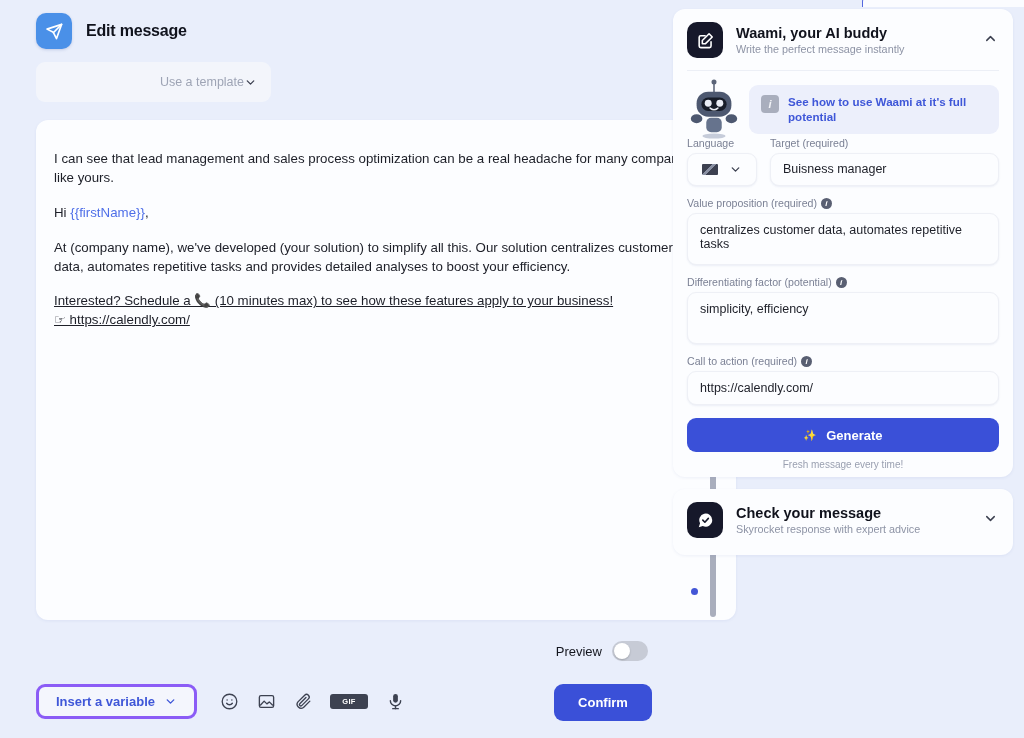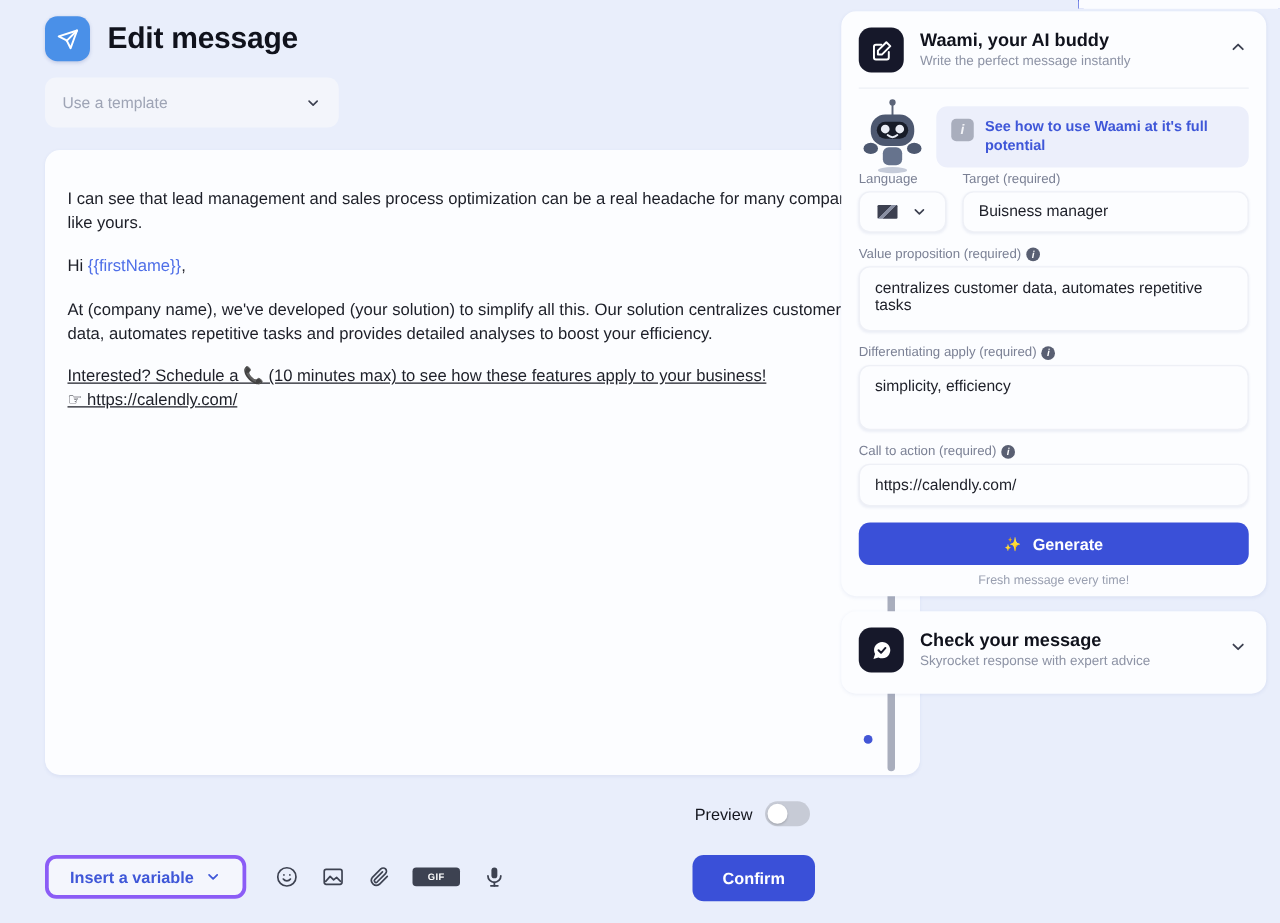--- a/index.html
+++ b/index.html
@@ -14,40 +14,39 @@
   
   .left-col { position: absolute; left: 0; top: 0; width: 670px; height: 738px; }
 
   .app-header { display: flex; align-items: center; gap: 14px; padding: 10px 0 0 36px; height: 52px; }
   .logo-tile {
     width: 36px; height: 36px; border-radius: 10px;
     background: #4a90e8; display: flex; align-items: center; justify-content: center;
     box-shadow: 0 1px 3px rgba(60,80,160,.22);
   }
   .logo-tile svg { width: 19px; height: 19px; }
-  .page-title { font-size: 24px; font-weight: bold; color: #10121c; letter-spacing: -.2px; text-align: center; }
+  .page-title { font-size: 16px; font-weight: bold; color: #10121c; letter-spacing: -.2px; text-align: center; }
 
   .subhead-row { display: flex; gap: 16px; padding: 10px 0 0 36px; }
   .name-field {
     position: relative; width: 356px; height: 40px; background: #fbfcfe;
     border-radius: 9px; display: flex; align-items: center;
     box-shadow: 0 1px 2px rgba(70,90,160,.07);
   }
   .name-field .val { font-size: 12.5px; color: #23262f; padding-left: 14px; }
   .count-badge {
     position: absolute; right: 8px; top: 50%; transform: translateY(-50%);
     min-width: 26px; height: 24px; background: #fff; border-radius: 7px;
     display: flex; align-items: center; justify-content: center;
     font-size: 10.5px; color: #4b4f5c; box-shadow: 0 1px 2px rgba(70,90,160,.12);
   }
   .template-field {
     position: relative; width: 235px; height: 40px; background: #f3f5fb;
-    border-radius: 9px; display: flex; align-items: center; justify-content: space-between;
+    border-radius: 9px; display: flex; align-items: center; justify-content: flex-end;
     padding: 0 14px;
-    gap: 22px;
   }
   .template-field .ph { font-size: 12.5px; color: #9ea4b5; }
 
   .editor-card {
     margin: 18px 0 0 36px; width: 700px; height: 500px;
     background: #fcfdff; border-radius: 12px; position: relative;
     box-shadow: 0 1px 3px rgba(70,90,160,.08);
   }
   .char-count { position: absolute; right: 14px; top: 11px; font-size: 10px; color: #a7adbd; }
   .msg-body { padding: 30px 40px 0 18px; font-size: 13.3px; line-height: 1.42; color: #1d1f28; }
@@ -330,21 +329,21 @@
         <div class="fld">
           <div class="fld-label">
             <span>Value proposition (required)</span>
             <span class="info-dot">i</span>
           </div>
           <div class="input-box h52">centralizes customer data, automates repetitive tasks</div>
         </div>
 
         <div class="fld">
           <div class="fld-label">
-            <span>Differentiating apply (required)</span>
+            <span>Differentiating factor (potential)</span>
             <span class="info-dot">i</span>
           </div>
           <div class="input-box h52">simplicity, efficiency</div>
         </div>
 
         <div class="fld">
           <div class="fld-label">
             <span>Call to action (required)</span>
             <span class="info-dot">i</span>
           </div>

